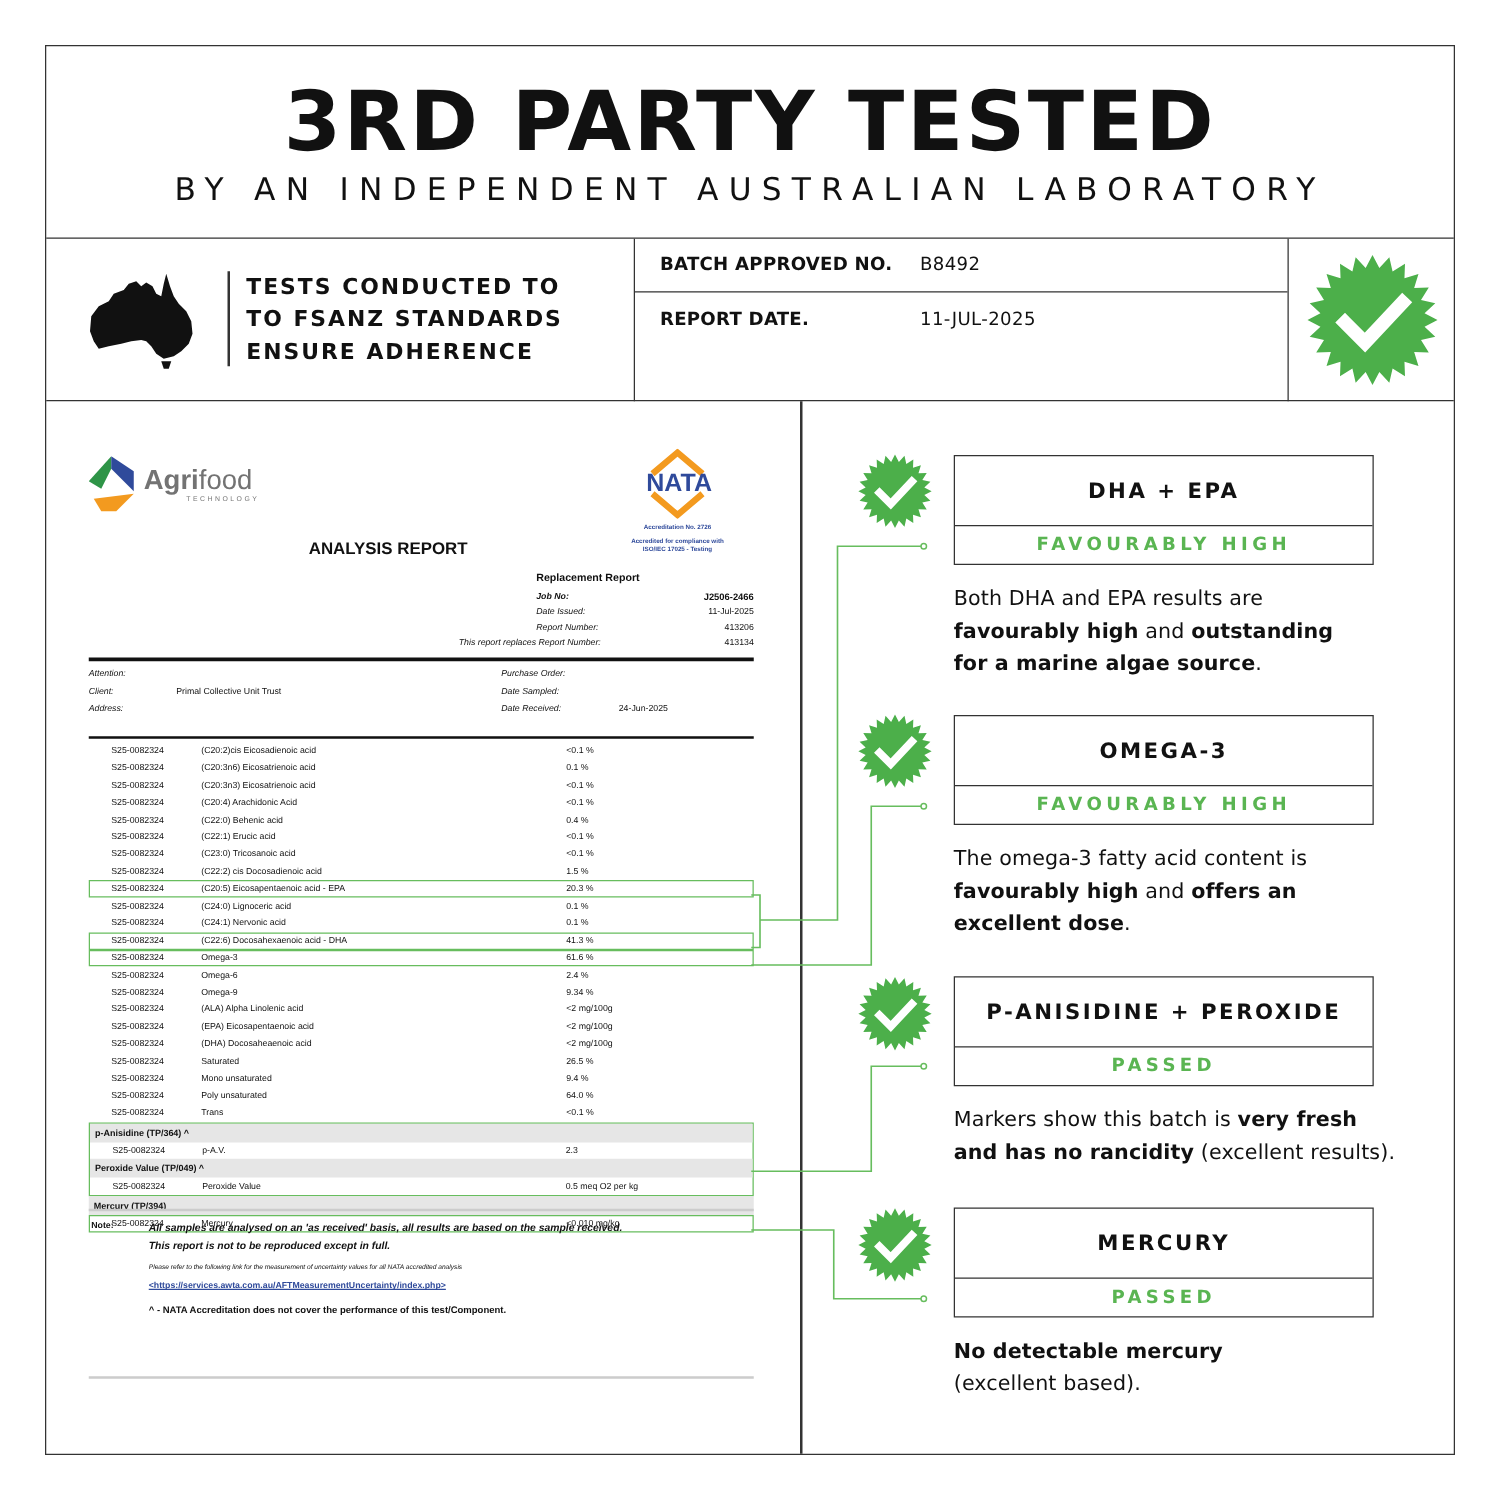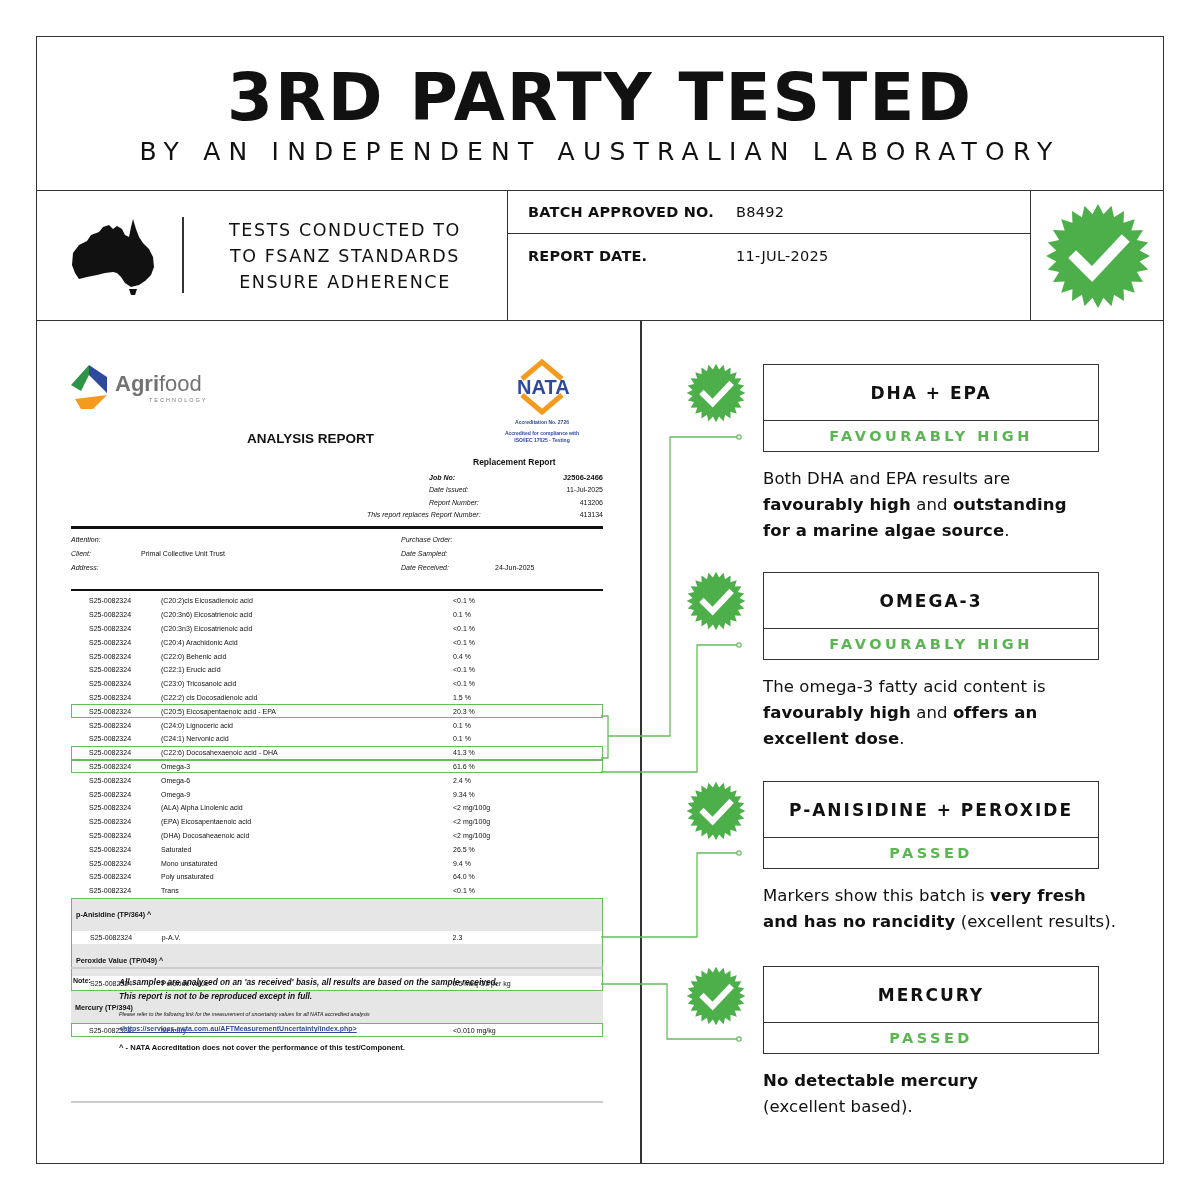--- a/index.html
+++ b/index.html
@@ -10,21 +10,21 @@
 
   
   .header { position: absolute; left: 0; top: 0; width: 100%; height: 154px; border-bottom: 1.5px solid #333; text-align: center; }
   .title { position: absolute; left: 0; right: 0; top: 22px; font-family: "DejaVu Sans", sans-serif; font-weight: bold; font-size: 66px; letter-spacing: 2px; color: #111; }
   .subtitle { position: absolute; left: 0; right: 0; top: 100px; font-family: "DejaVu Sans", sans-serif; font-size: 25px; letter-spacing: 8.2px; color: #111; }
 
   
   .info { position: absolute; left: 0; top: 154px; width: 100%; height: 130px; border-bottom: 1.5px solid #333; }
   .map-wrap { position: absolute; left: 32px; top: 24px; width: 90px; height: 82px; }
   .vdivider { position: absolute; left: 145px; top: 26px; width: 1.5px; height: 76px; background: #333; }
-  .fsanz { position: absolute; left: 160px; top: 26px; width: 296px; text-align: center; font-weight: normal; font-size: 17.5px; letter-spacing: 1.6px; line-height: 26px; }
+  .fsanz { position: absolute; left: 160px; top: 26px; width: 296px; text-align: left; font-weight: bold; font-size: 17.5px; letter-spacing: 1.6px; line-height: 26px; }
   .details { position: absolute; left: 470px; top: 0; width: 524px; height: 130px; border-left: 1.5px solid #333; border-right: 1.5px solid #333; }
   .detail-row { height: 43.3px; display: flex; align-items: center; border-bottom: 1.5px solid #333; padding-left: 20px; font-size: 14.5px; }
   .detail-row:last-child { border-bottom: none; }
   .detail-label { width: 208px; font-weight: bold; letter-spacing: 0.2px; }
   .detail-value { letter-spacing: 0.3px; }
   .seal-big { position: absolute; left: 1006px; top: 12px; width: 110px; height: 106px; }
 
   
   .lower { position: absolute; left: 0; top: 284px; width: 100%; height: 842px; }
   .lower-divider { position: absolute; left: 603px; top: 0; width: 1.5px; height: 100%; background: #333; }
@@ -34,21 +34,21 @@
   .agrifood { position: absolute; left: 0; top: 10px; width: 140px; height: 50px; }
   .agri-text { position: absolute; left: 44px; top: 10px; font-family: "Liberation Sans", sans-serif; font-weight: bold; font-size: 22px; color: #737373; }
   .agri-text .food { font-weight: normal; }
   .agri-tech { position: absolute; left: 78px; top: 36px; font-size: 5.5px; letter-spacing: 2px; color: #777; }
   .nata { position: absolute; left: 426px; top: 8px; width: 90px; }
   .nata-logo { position: relative; width: 50px; height: 56px; margin: 0 auto; }
   .nata-word { position: absolute; left: 0; right: 0; top: 17px; text-align: center; font-weight: bold; font-size: 20px; color: #2f4a9b; }
   .nata-acc { text-align: center; font-size: 5px; color: #2f4a9b; font-weight: bold; margin-top: 4px; }
   .nata-acc2 { text-align: center; font-size: 5px; color: #2f4a9b; font-weight: bold; margin-top: 5px; line-height: 7px; }
   .report-title { position: absolute; left: 176px; top: 80px; font-weight: bold; font-size: 13.5px; }
-  .replacement { position: absolute; left: 358px; top: 106px; font-weight: bold; font-size: 8.5px; margin-left: 44px; }
+  .replacement { position: absolute; left: 358px; top: 106px; font-weight: bold; font-size: 8.5px; }
   .meta-block { position: absolute; left: 296px; top: 120px; width: 236px; font-size: 7px; }
   .meta-row { display: flex; justify-content: space-between; height: 12.5px; align-items: center; }
   .meta-row .k { font-style: italic; padding-left: 62px; }
   .meta-row.first .k { font-weight: bold; }
   .meta-row.first .v { font-weight: bold; font-size: 7.5px; }
   .meta-row.wide .k { padding-left: 0; }
   .thickrule { position: absolute; left: 0; top: 175px; width: 532px; height: 2.5px; background: #111; }
   .client-block { position: absolute; left: 0; top: 181px; width: 532px; font-size: 7px; }
   .client-row { display: flex; height: 14px; align-items: center; }
   .client-row .ck { width: 70px; font-style: italic; }
@@ -56,21 +56,21 @@
   .client-row .pk { width: 94px; font-style: italic; }
   .client-row .pv { width: 100px; }
   .thickrule2 { position: absolute; left: 0; top: 238px; width: 532px; height: 2px; background: #111; }
 
   .results { position: absolute; left: 0; top: 243px; width: 532px; font-size: 7px; }
   .res-row { position: relative; display: flex; height: 13.8px; align-items: center; }
   .res-row .sid { width: 72px; padding-left: 18px; box-sizing: content-box; }
   .res-row .an { width: 292px; }
   .res-row .val { width: 150px; }
   .res-row.hl { outline: 1.2px solid #67bd5e; outline-offset: -1px; }
-  .res-head { height: 32px; display: flex; align-items: center; background: #e6e6e6; font-weight: bold; padding-left: 4px; font-size: 7.2px; }
+  .res-head { height: 15px; display: flex; align-items: center; background: #e6e6e6; font-weight: bold; padding-left: 4px; font-size: 7.2px; }
   .grp-box { border: 1.2px solid #67bd5e; }
 
   .note-rule { position: absolute; left: 0; top: 616px; width: 532px; height: 1.5px; background: #ccc; }
   .note { position: absolute; left: 0; top: 622px; width: 532px; font-size: 8.3px; }
   .note-label { position: absolute; left: 2px; top: 4px; font-size: 7px; font-weight: bold; }
   .note-main { position: absolute; left: 48px; top: 3px; font-weight: bold; line-height: 13.5px; font-style: italic; }
   .note-small { position: absolute; left: 48px; top: 38px; font-style: italic; font-size: 5.3px; }
   .note-link { position: absolute; left: 48px; top: 52px; font-weight: bold; font-size: 7px; color: #2f4a9b; text-decoration: underline; }
   .note-nata { position: absolute; left: 48px; top: 70px; font-weight: bold; font-size: 7.6px; }
   .end-rule { position: absolute; left: 0; top: 750px; width: 532px; height: 1.5px; background: #ccc; }

